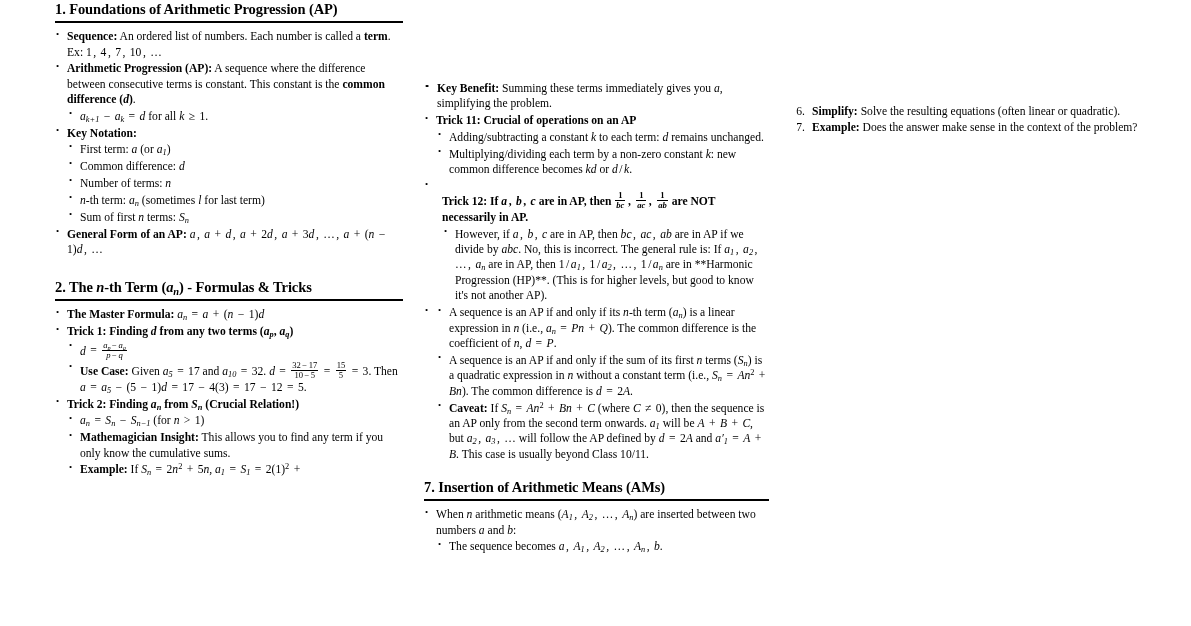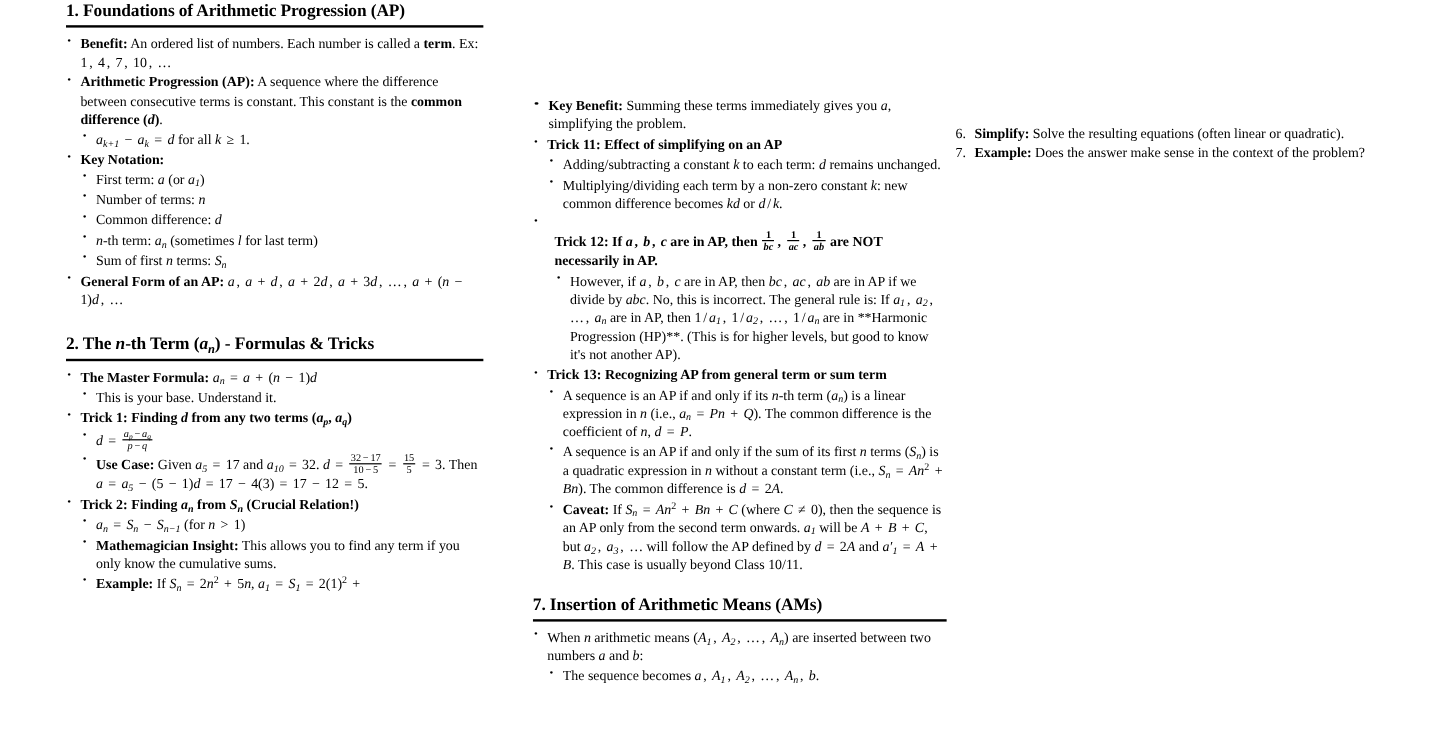--- a/index.html
+++ b/index.html
@@ -22,21 +22,21 @@
     height: 626px;
     overflow: hidden;
   }
   .col {
     position: absolute;
     top: 0;
     height: 626px;
     overflow: hidden;
   }
   #col1 { left: 55px;  width: 348px; }
-  #col2 { left: 444px; width: 345px; }
+  #col2 { left: 424px; width: 345px; }
   #col3 { left: 790px; width: 350px; }
 
   .inner { position: relative; }
 
   h2.section {
     font-family: "Liberation Serif", "DejaVu Serif", serif;
     font-size: 14.5px;
     font-weight: bold;
     margin: 0 0 2px 0;
     padding: 0 0 3px 0;
@@ -143,55 +143,52 @@
 
   <div class="col" id="col1">
     <div class="inner" style="">
 
       <h2 class="section">
         1. Foundations of Arithmetic Progression (AP)
       </h2>
 
       <ul class="lvl1">
         <li>
-          <b>Benefit:</b> An ordered list of numbers. Each number is called a <b>term</b>. Ex: 1<span class="mo">,</span> 4<span class="mo">,</span> 7<span class="mo">,</span> 10<span class="mo">,</span> …
+          <b>Sequence:</b> An ordered list of numbers. Each number is called a <b>term</b>. Ex: 1<span class="mo">,</span> 4<span class="mo">,</span> 7<span class="mo">,</span> 10<span class="mo">,</span> …
         </li>
         <li>
           <b>Arithmetic Progression (AP):</b> A sequence where the difference between consecutive terms is constant. This constant is the <b>common difference (<span class="mi">d</span>)</b>.
           <ul class="lvl2">
             <li>
               <span class="mi">a</span><sub>k+1</sub> <span class="mo">−</span> <span class="mi">a</span><sub>k</sub> <span class="mo">=</span> <span class="mi">d</span> for all <span class="mi">k</span> <span class="mo">≥</span> <span class="mn">1</span>.
             </li>
           </ul>
         </li>
         <li>
           <b>Key Notation:</b>
           <ul class="lvl2">
             <li>First term: <span class="mi">a</span> (or <span class="mi">a</span><sub>1</sub>)</li>
+            <li>Common difference: <span class="mi">d</span></li>
             <li>Number of terms: <span class="mi">n</span></li>
-            <li>Common difference: <span class="mi">d</span></li>
             <li><span class="mi">n</span>-th term: <span class="mi">a</span><sub>n</sub> (sometimes <span class="mi">l</span> for last term)</li>
             <li>Sum of first <span class="mi">n</span> terms: <span class="mi">S</span><sub>n</sub></li>
           </ul>
         </li>
         <li>
           <b>General Form of an AP:</b> <span class="mi">a</span><span class="mo">,</span> <span class="mi">a</span> <span class="mo">+</span> <span class="mi">d</span><span class="mo">,</span> <span class="mi">a</span> <span class="mo">+</span> <span class="mn">2</span><span class="mi">d</span><span class="mo">,</span> <span class="mi">a</span> <span class="mo">+</span> <span class="mn">3</span><span class="mi">d</span><span class="mo">,</span> …<span class="mo">,</span> <span class="mi">a</span> <span class="mo">+</span> (<span class="mi">n</span> <span class="mo">−</span> <span class="mn">1</span>)<span class="mi">d</span><span class="mo">,</span> …
         </li>
       </ul>
 
       <h2 class="section" style="margin-top:21px;">
         2. The <span class="mi">n</span>-th Term (<span class="mi">a</span><sub>n</sub>) - Formulas &amp; Tricks
       </h2>
 
       <ul class="lvl1">
         <li>
           <b>The Master Formula:</b> <span class="mi">a</span><sub>n</sub> <span class="mo">=</span> <span class="mi">a</span> <span class="mo">+</span> (<span class="mi">n</span> <span class="mo">−</span> <span class="mn">1</span>)<span class="mi">d</span>
-          <ul class="lvl2">
-            <li>This is your base. Understand it.</li>
-          </ul>
         </li>
         <li>
           <b>Trick 1: Finding <span class="mi">d</span> from any two terms (<span class="mi">a</span><sub>p</sub>, <span class="mi">a</span><sub>q</sub>)</b>
           <ul class="lvl2">
             <li>
               <span class="mi">d</span> <span class="mo">=</span> <span class="tinyfrac"><span class="num"><span class="mi">a</span><sub>p</sub><span class="mo">−</span><span class="mi">a</span><sub>q</sub></span><span class="den"><span class="mi">p</span><span class="mo">−</span><span class="mi">q</span></span></span>
             </li>
             <li>
               <b>Use Case:</b> Given <span class="mi">a</span><sub>5</sub> <span class="mo">=</span> <span class="mn">17</span> and <span class="mi">a</span><sub>10</sub> <span class="mo">=</span> <span class="mn">32</span>. <span class="mi">d</span> <span class="mo">=</span> <span class="tinyfrac"><span class="num"><span class="mn">32</span><span class="mo">−</span><span class="mn">17</span></span><span class="den"><span class="mn">10</span><span class="mo">−</span><span class="mn">5</span></span></span> <span class="mo">=</span> <span class="tinyfrac"><span class="num"><span class="mn">15</span></span><span class="den"><span class="mn">5</span></span></span> <span class="mo">=</span> <span class="mn">3</span>. Then <span class="mi">a</span> <span class="mo">=</span> <span class="mi">a</span><sub>5</sub> <span class="mo">−</span> (<span class="mn">5</span> <span class="mo">−</span> <span class="mn">1</span>)<span class="mi">d</span> <span class="mo">=</span> <span class="mn">17</span> <span class="mo">−</span> <span class="mn">4</span>(<span class="mn">3</span>) <span class="mo">=</span> <span class="mn">17</span> <span class="mo">−</span> <span class="mn">12</span> <span class="mo">=</span> <span class="mn">5</span>.
             </li>
@@ -219,37 +216,36 @@
 
       <ul class="lvl1" style="margin-top:0;">
         <li class="nobullet" style="padding-left:0;">
           <ul class="lvl2" style="margin-top:0;">
             <li>
               <b>Key Benefit:</b> Summing these terms immediately gives you <span class="mi">a</span>, simplifying the problem.
             </li>
           </ul>
         </li>
         <li>
-          <b>Trick 11: Effect of simplifying on an AP</b>
+          <b>Trick 11: Crucial of operations on an AP</b>
           <ul class="lvl2">
             <li>Adding/subtracting a constant <span class="mi">k</span> to each term: <span class="mi">d</span> remains unchanged.</li>
             <li>Multiplying/dividing each term by a non-zero constant <span class="mi">k</span>: new common difference becomes <span class="mi">kd</span> or <span class="mi">d</span><span class="mo">/</span><span class="mi">k</span>.</li>
           </ul>
         </li>
         <li style="margin-top:2px;">
           <div style="height:12px;"></div>
           <b style="display:block; margin-left:6px;">Trick 12: If <span class="mi">a</span><span class="mo">,</span> <span class="mi">b</span><span class="mo">,</span> <span class="mi">c</span> are in AP, then <span class="tinyfrac"><span class="num"><span class="mn">1</span></span><span class="den"><span class="mi">bc</span></span></span><span class="mo">,</span> <span class="tinyfrac"><span class="num"><span class="mn">1</span></span><span class="den"><span class="mi">ac</span></span></span><span class="mo">,</span> <span class="tinyfrac"><span class="num"><span class="mn">1</span></span><span class="den"><span class="mi">ab</span></span></span> are NOT necessarily in AP.</b>
           <ul class="lvl2" style="margin-left:6px;">
             <li>
               However, if <span class="mi">a</span><span class="mo">,</span> <span class="mi">b</span><span class="mo">,</span> <span class="mi">c</span> are in AP, then <span class="mi">bc</span><span class="mo">,</span> <span class="mi">ac</span><span class="mo">,</span> <span class="mi">ab</span> are in AP if we divide by <span class="mi">abc</span>. No, this is incorrect. The general rule is: If <span class="mi">a</span><sub>1</sub><span class="mo">,</span> <span class="mi">a</span><sub>2</sub><span class="mo">,</span> …<span class="mo">,</span> <span class="mi">a</span><sub>n</sub> are in AP, then <span class="mn">1</span><span class="mo">/</span><span class="mi">a</span><sub>1</sub><span class="mo">,</span> <span class="mn">1</span><span class="mo">/</span><span class="mi">a</span><sub>2</sub><span class="mo">,</span> …<span class="mo">,</span> <span class="mn">1</span><span class="mo">/</span><span class="mi">a</span><sub>n</sub> are in **Harmonic Progression (HP)**. (This is for higher levels, but good to know it's not another AP).
             </li>
           </ul>
         </li>
         <li>
-          <b>Trick 13: Recognizing AP from general term or sum term</b>
           <ul class="lvl2">
             <li>
               A sequence is an AP if and only if its <span class="mi">n</span>-th term (<span class="mi">a</span><sub>n</sub>) is a linear expression in <span class="mi">n</span> (i.e., <span class="mi">a</span><sub>n</sub> <span class="mo">=</span> <span class="mi">Pn</span> <span class="mo">+</span> <span class="mi">Q</span>). The common difference is the coefficient of <span class="mi">n</span>, <span class="mi">d</span> <span class="mo">=</span> <span class="mi">P</span>.
             </li>
             <li>
               A sequence is an AP if and only if the sum of its first <span class="mi">n</span> terms (<span class="mi">S</span><sub>n</sub>) is a quadratic expression in <span class="mi">n</span> without a constant term (i.e., <span class="mi">S</span><sub>n</sub> <span class="mo">=</span> <span class="mi">An</span><sup class="up">2</sup> <span class="mo">+</span> <span class="mi">Bn</span>). The common difference is <span class="mi">d</span> <span class="mo">=</span> <span class="mn">2</span><span class="mi">A</span>.
             </li>
             <li>
               <b>Caveat:</b> If <span class="mi">S</span><sub>n</sub> <span class="mo">=</span> <span class="mi">An</span><sup class="up">2</sup> <span class="mo">+</span> <span class="mi">Bn</span> <span class="mo">+</span> <span class="mi">C</span> (where <span class="mi">C</span> <span class="mo">≠</span> <span class="mn">0</span>), then the sequence is an AP only from the second term onwards. <span class="mi">a</span><sub>1</sub> will be <span class="mi">A</span> <span class="mo">+</span> <span class="mi">B</span> <span class="mo">+</span> <span class="mi">C</span>, but <span class="mi">a</span><sub>2</sub><span class="mo">,</span> <span class="mi">a</span><sub>3</sub><span class="mo">,</span> … will follow the AP defined by <span class="mi">d</span> <span class="mo">=</span> <span class="mn">2</span><span class="mi">A</span> and <span class="mi">a</span><span class="prime">′</span><sub>1</sub> <span class="mo">=</span> <span class="mi">A</span> <span class="mo">+</span> <span class="mi">B</span>. This case is usually beyond Class 10/11.
             </li>

